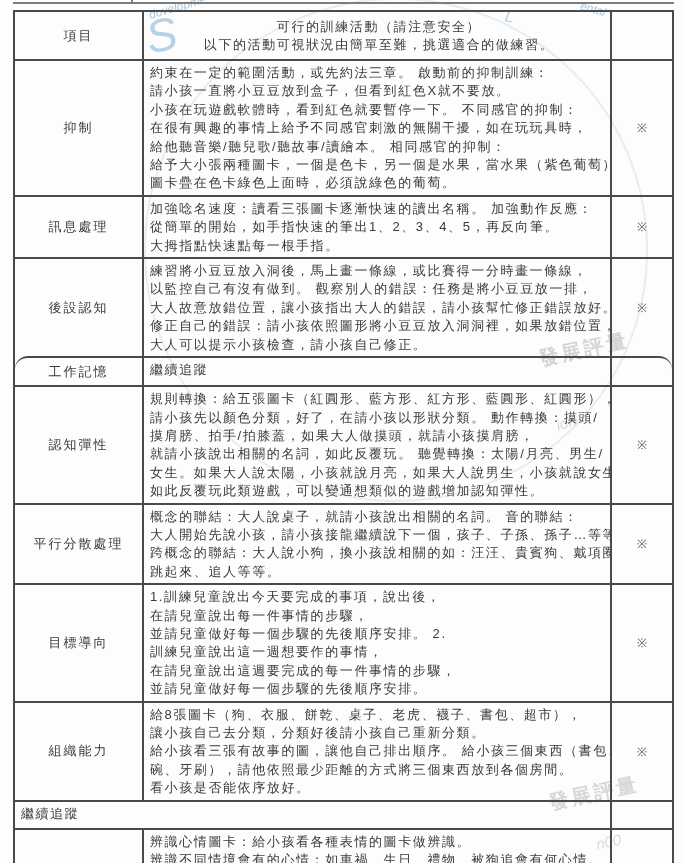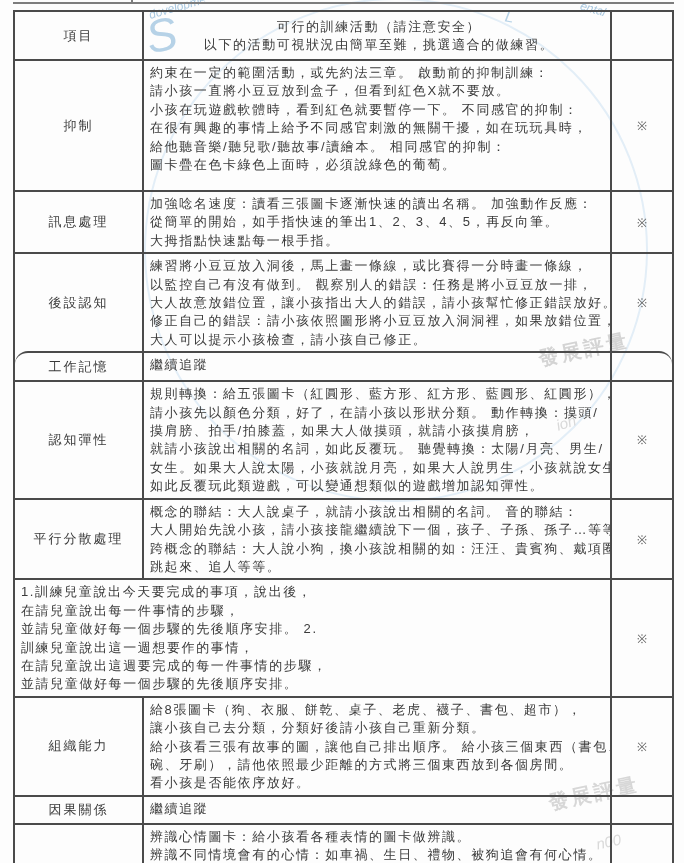--- a/index.html
+++ b/index.html
@@ -77,20 +77,21 @@
         <div class="cell cell-marker"></div>
       </div>
       <div class="row" style="min-height: 131px;">
         <div class="cell cell-label">抑制</div>
         <div class="cell cell-content">
           <div class="line">約束在一定的範圍活動，或先約法三章。 啟動前的抑制訓練：</div>
           <div class="line">請小孩一直將小豆豆放到盒子，但看到紅色X就不要放。</div>
           <div class="line">小孩在玩遊戲軟體時，看到紅色就要暫停一下。 不同感官的抑制：</div>
           <div class="line">在很有興趣的事情上給予不同感官刺激的無關干擾，如在玩玩具時，</div>
           <div class="line">給他聽音樂/聽兒歌/聽故事/讀繪本。 相同感官的抑制：</div>
+          <div class="line">給予大小張兩種圖卡，一個是色卡，另一個是水果，當水果（紫色葡萄）</div>
           <div class="line">圖卡疊在色卡綠色上面時，必須說綠色的葡萄。</div>
         </div>
         <div class="cell cell-marker">※</div>
       </div>
       <div class="row" style="min-height: 58px;">
         <div class="cell cell-label">訊息處理</div>
         <div class="cell cell-content">
           <div class="line">加強唸名速度：讀看三張圖卡逐漸快速的讀出名稱。 加強動作反應：</div>
           <div class="line">從簡單的開始，如手指快速的筆出1、2、3、4、5，再反向筆。</div>
           <div class="line">大拇指點快速點每一根手指。</div>
@@ -131,20 +132,21 @@
         <div class="cell cell-label">平行分散處理</div>
         <div class="cell cell-content">
           <div class="line">概念的聯結：大人說桌子，就請小孩說出相關的名詞。 音的聯結：</div>
           <div class="line">大人開始先說小孩，請小孩接龍繼續說下一個，孩子、子孫、孫子…等等。</div>
           <div class="line">跨概念的聯結：大人說小狗，換小孩說相關的如：汪汪、貴賓狗、戴項圈、</div>
           <div class="line">跳起來、追人等等。</div>
         </div>
         <div class="cell cell-marker">※</div>
       </div>
       <div class="row" style="min-height: 104px;">
+        <div class="cell cell-label">目標導向</div>
         <div class="cell cell-content">
           <div class="line">1.訓練兒童說出今天要完成的事項，說出後，</div>
           <div class="line">在請兒童說出每一件事情的步驟，</div>
           <div class="line">並請兒童做好每一個步驟的先後順序安排。 2.</div>
           <div class="line">訓練兒童說出這一週想要作的事情，</div>
           <div class="line">在請兒童說出這週要完成的每一件事情的步驟，</div>
           <div class="line">並請兒童做好每一個步驟的先後順序安排。</div>
         </div>
         <div class="cell cell-marker">※</div>
       </div>
@@ -153,21 +155,20 @@
         <div class="cell cell-content">
           <div class="line">給8張圖卡（狗、衣服、餅乾、桌子、老虎、襪子、書包、超市），</div>
           <div class="line">讓小孩自己去分類，分類好後請小孩自己重新分類。</div>
           <div class="line">給小孩看三張有故事的圖，讓他自己排出順序。 給小孩三個東西（書包、</div>
           <div class="line">碗、牙刷），請他依照最少距離的方式將三個東西放到各個房間。</div>
           <div class="line">看小孩是否能依序放好。</div>
         </div>
         <div class="cell cell-marker">※</div>
       </div>
       <div class="row" style="min-height: 28px;">
-        <div class="cell cell-label">因果關係</div>
         <div class="cell cell-content">
           <div class="line">繼續追蹤</div>
         </div>
         <div class="cell cell-marker"></div>
       </div>
       <div class="row" style="min-height: 120px;">
         <div class="cell cell-label">心智理論</div>
         <div class="cell cell-content">
           <div class="line">辨識心情圖卡：給小孩看各種表情的圖卡做辨識。</div>
           <div class="line">辨識不同情境會有的心情：如車禍、生日、禮物、被狗追會有何心情。</div>

